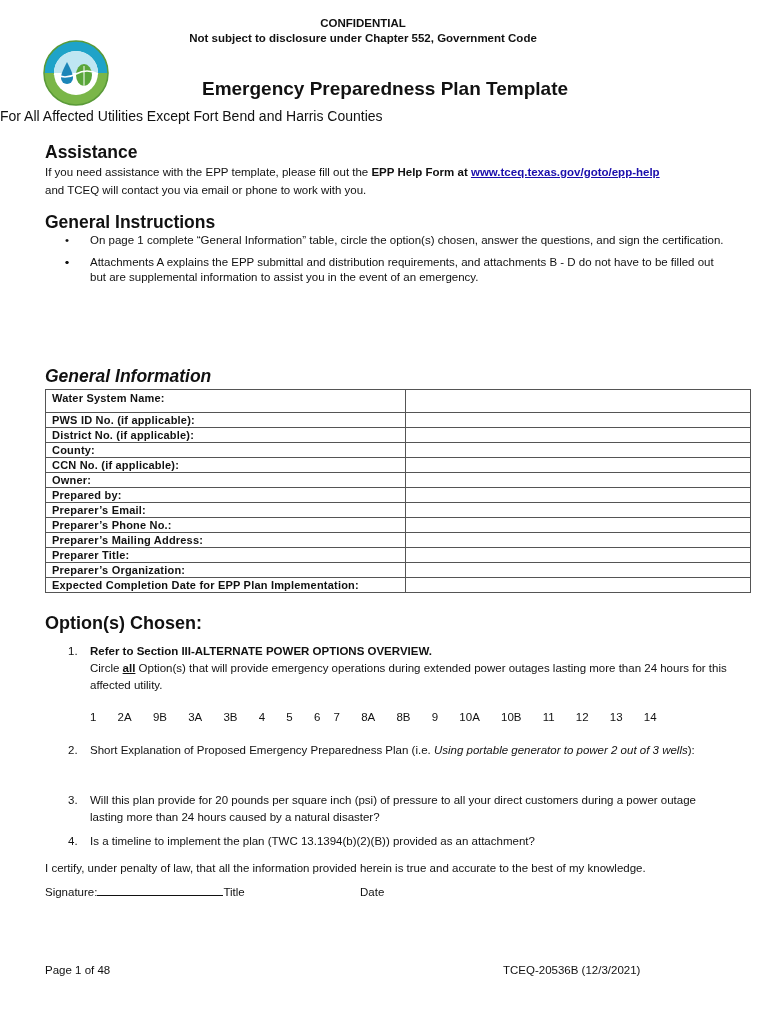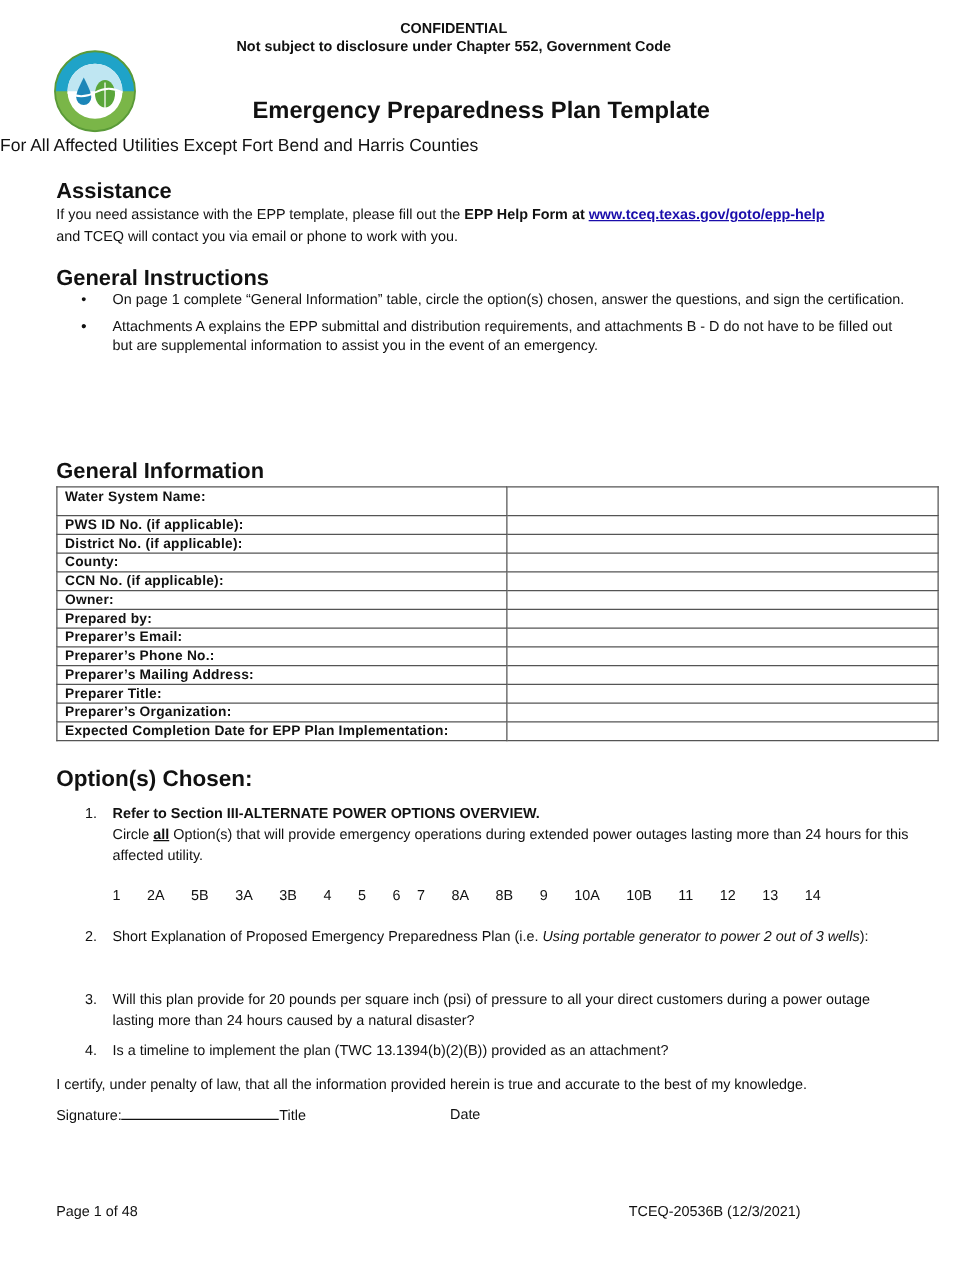--- a/index.html
+++ b/index.html
@@ -58,21 +58,21 @@
   <span>and TCEQ will contact you via email or phone to work with you.</span>
 </div>
 
 <h2 style="top:212px;">General Instructions</h2>
 <div class="abs bullets" style="top:233px;">
   <div class="bullet"><span class="dot">•</span><span>On page 1 complete “General Information” table, circle the option(s) chosen, answer the questions, and sign the certification.</span></div>
   <div class="bullet"><span class="dot">•</span></div>
   <div class="bullet"><span class="dot">•</span><span>Attachments A explains the EPP submittal and distribution requirements, and attachments B - D do not have to be filled out but are supplemental information to assist you in the event of an emergency.</span></div>
 </div>
 
-<h2 style="top:366px;">General Information</h2>
+<h2 style="top:366px;font-style:italic;">General Information</h2>
 <table class="info">
   <tbody>
       <tr class="first">
         <td class="lbl">Water System Name:</td>
         <td></td>
       </tr>
   <tr>
         <td class="lbl">PWS ID No. (if applicable):</td>
         <td></td>
       </tr>
@@ -129,21 +129,21 @@
   <span class="num">1.</span>
   <div class="body">
     <b>Refer to Section III-ALTERNATE POWER OPTIONS OVERVIEW</b><b>.</b><br>
     <span>Circle </span><b style="text-decoration:underline;">all</b><span> Option(s) that will provide emergency operations during extended power outages lasting more than 24 hours for this affected utility.</span>
   </div>
 </div>
 
 <div class="abs choices">
   <span>1</span>
   <span>2A</span>
-  <span>5B</span>
+  <span>9B</span>
   <span>3A</span>
   <span>3B</span>
   <span>4</span>
   <span>5</span>
   <span style="margin-right:10px;">6</span>
   <span>7</span>
   <span>8A</span>
   <span>8B</span>
   <span>9</span>
   <span>10A</span>

